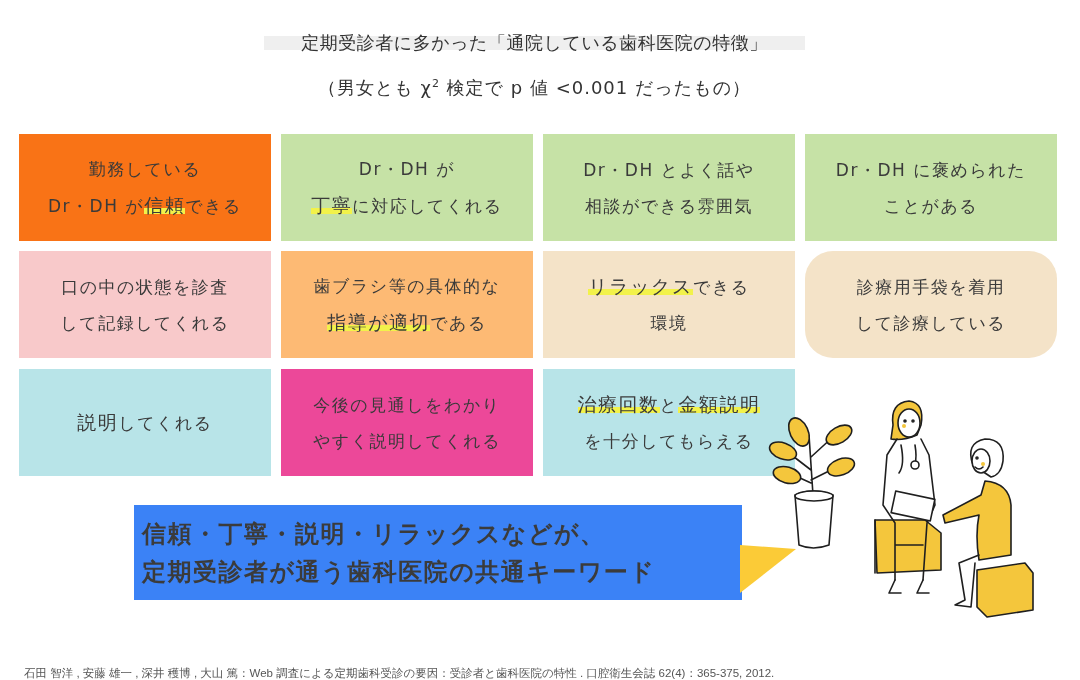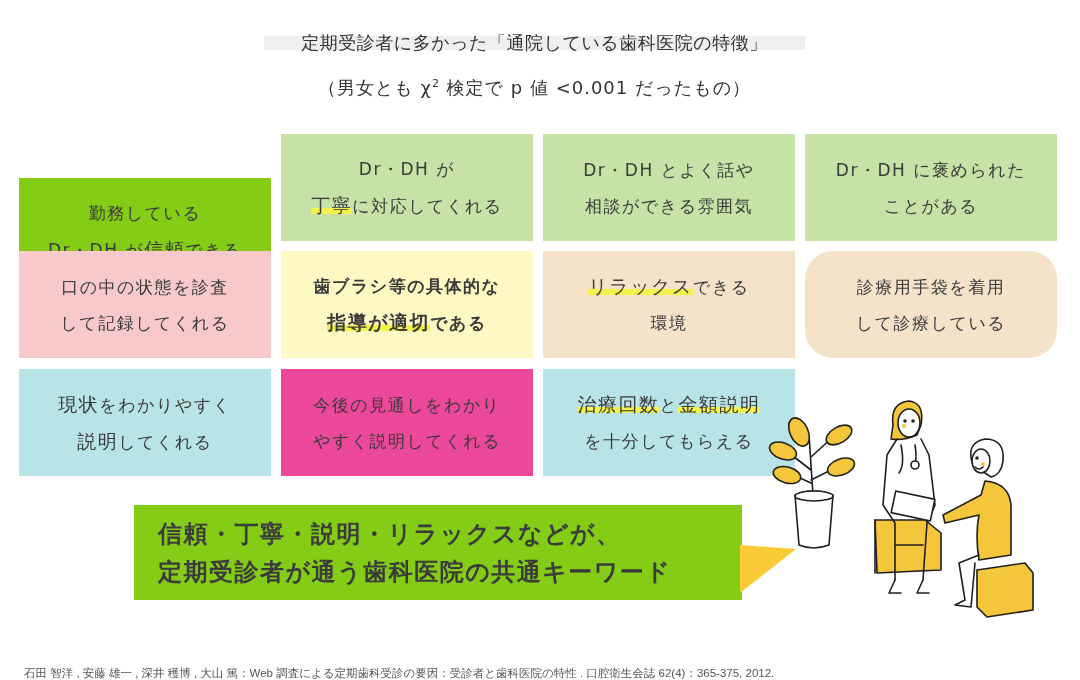--- a/index.html
+++ b/index.html
@@ -11,75 +11,74 @@
   .subtitle { position:absolute; left:264px; top:76px; width:541px; text-align:center;
               font-size:18px; letter-spacing:1px; color:#333; }
   .subtitle sup { font-size:11px; }
   .card { position:absolute; width:252px; height:107px; display:flex; flex-direction:column;
           align-items:center; justify-content:center; text-align:center;
           font-size:17px; line-height:36px; letter-spacing:1.5px; color:#3a3a3a; }
   .card .line { display:block; white-space:nowrap; }
   .hl { background:linear-gradient(transparent 62%, #f2f24a 62%, #f2f24a 92%, transparent 92%);
         font-size:19px; }
   .callout { position:absolute; left:134px; top:505px; width:608px; height:95px;
-             background:#84cc16; display:flex; flex-direction:column; justify-content:center;
-             padding-left:24px; box-sizing:border-box; }
+             background:#3b82f6; display:flex; flex-direction:column; justify-content:center;
+             padding-left:8px; box-sizing:border-box; }
   .callout-tail { position:absolute; left:740px; top:538px; width:0; height:0;
                   border-top:18px solid transparent; border-bottom:30px solid transparent;
                   border-left:56px solid #fbcb37; transform:skewY(-14deg); }
   .callout .cl { font-size:24px; font-weight:bold; color:#3b3b3b; letter-spacing:1.5px; line-height:38px; white-space:nowrap; }
   .citation { position:absolute; left:24px; top:638px; font-size:11.5px; color:#555;
               font-family:"Liberation Sans", "DejaVu Sans", sans-serif; white-space:nowrap;margin-top:28px; }
   .illustration { position:absolute; left:765px; top:395px; width:290px; height:225px; }
 </style>
 </head>
 <body>
 
 <div class="title-box">
   <span>定期受診者に多かった「通院している歯科医院の特徴」</span>
 </div>
 <div class="subtitle">
   <span>（男女とも χ</span><sup>2</sup><span> 検定で p 値 &lt;0.001 だったもの）</span>
 </div>
 
 <div id="cards">
-    <div class="card" style="left: 19px; top: 134px; background: #84cc16; margin-top: 44px;">
+    <div class="card" style="left: 19px; top: 134px; background: #f97316;">
       <span class="line"><span>勤務している</span></span>
       <span class="line"><span>Dr・DH が</span><span class="hl">信頼</span><span>できる</span></span>
     </div>
     <div class="card" style="left: 281px; top: 134px; background: rgb(198, 226, 166);">
       <span class="line"><span>Dr・DH が</span></span>
       <span class="line"><span class="hl">丁寧</span><span>に対応してくれる</span></span>
     </div>
     <div class="card" style="left: 543px; top: 134px; background: rgb(198, 226, 166);">
       <span class="line"><span>Dr・DH とよく話や</span></span>
       <span class="line"><span>相談ができる雰囲気</span></span>
     </div>
     <div class="card" style="left: 805px; top: 134px; background: rgb(198, 226, 166);">
       <span class="line"><span>Dr・DH に褒められた</span></span>
       <span class="line"><span>ことがある</span></span>
     </div>
     <div class="card" style="left: 19px; top: 251px; background: rgb(248, 201, 202);">
       <span class="line"><span>口の中の状態を診査</span></span>
       <span class="line"><span>して記録してくれる</span></span>
     </div>
-    <div class="card" style="left: 281px; top: 251px; background: #fef9c3; font-weight: bold;">
+    <div class="card" style="left: 281px; top: 251px; background: #fdba74;">
       <span class="line"><span>歯ブラシ等の具体的な</span></span>
       <span class="line"><span class="hl">指導が適切</span><span>である</span></span>
     </div>
     <div class="card" style="left: 543px; top: 251px; background: rgb(244, 227, 200);">
       <span class="line"><span class="hl">リラックス</span><span>できる</span></span>
       <span class="line"><span>環境</span></span>
     </div>
     <div class="card" style="left: 805px; top: 251px; background: rgb(244, 227, 200); border-radius: 28px;">
       <span class="line"><span>診療用手袋を着用</span></span>
       <span class="line"><span>して診療している</span></span>
     </div>
     <div class="card" style="left: 19px; top: 369px; background: rgb(184, 228, 232);">
-      <span class="line"><span style="font-size: 19px;">現状</span><span>をわかりやすく</span></span>
       <span class="line"><span style="font-size: 19px;">説明</span><span>してくれる</span></span>
     </div>
     <div class="card" style="left: 281px; top: 369px; background: #ec4899;">
       <span class="line"><span>今後の見通しをわかり</span></span>
       <span class="line"><span>やすく説明してくれる</span></span>
     </div>
     <div class="card" style="left: 543px; top: 369px; background: rgb(184, 228, 232);">
       <span class="line"><span class="hl">治療回数</span><span>と</span><span class="hl">金額説明</span></span>
       <span class="line"><span>を十分してもらえる</span></span>
     </div>

